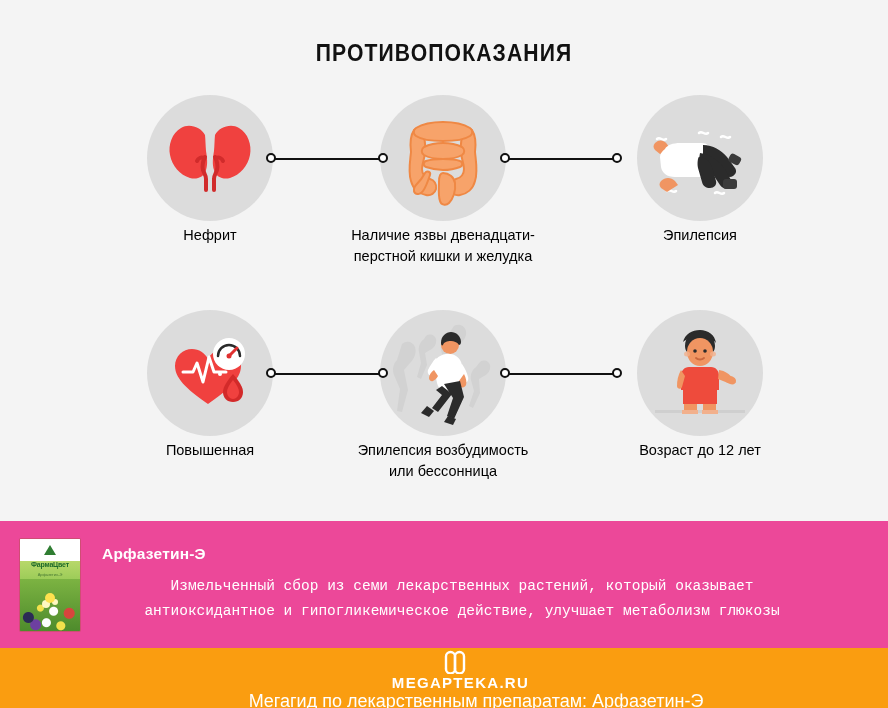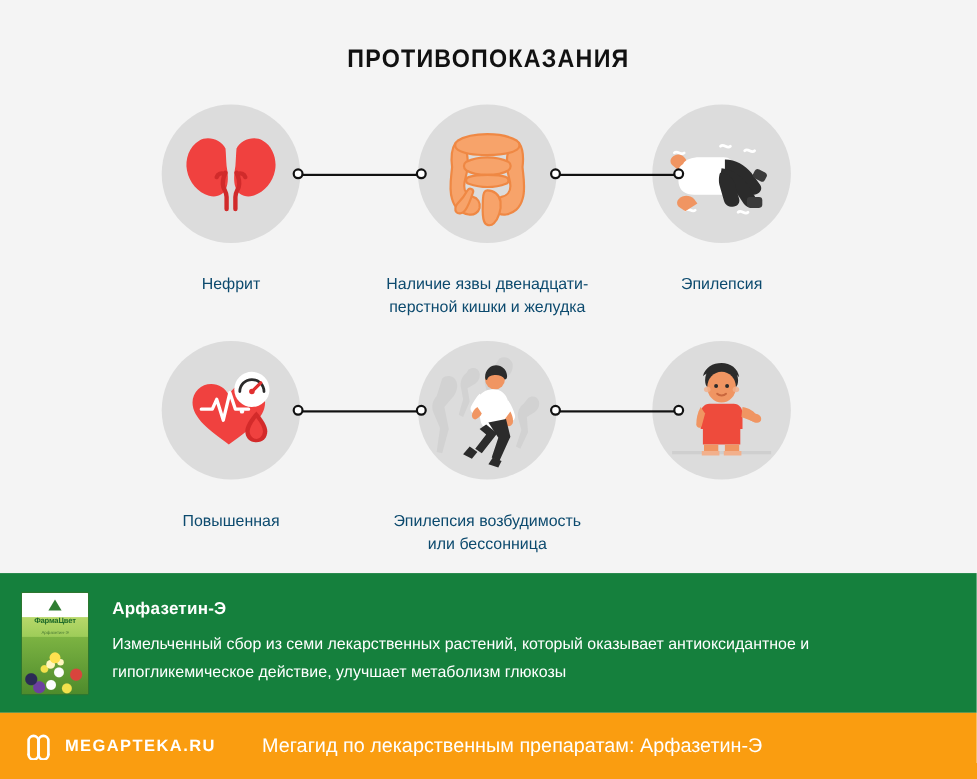--- a/index.html
+++ b/index.html
@@ -50,37 +50,37 @@
   .row-2 { top: 310px; }
 
   .item {
     position: absolute;
     width: 240px;
     top: 0;
     text-align: center;
   }
   .item-1 { left: 90px; }
   .item-2 { left: 323px; text-align: center; }
-  .item-3 { left: 536px; }
+  .item-3 { left: 580px; }
 
   .bubble {
     width: 126px;
     height: 126px;
     border-radius: 50%;
     background: #dcdcdc;
     margin: 0 auto;
     position: relative;
     overflow: hidden;
   }
 
   .caption {
-    margin-top: 28px;
+    margin-top: 4px;
     font-size: 14.5px;
     line-height: 21px;
-    color: #0c4a6e;
+    color: #000000;
     font-family: "Liberation Sans", sans-serif;
     white-space: pre-line;
   }
 
   
   .connector {
     position: absolute;
     height: 12px;
   }
   .connector .bar {
@@ -109,21 +109,21 @@
   .conn-r2-a { left: 266px; top: 368px; width: 122px; }
   .conn-r2-b { left: 500px; top: 368px; width: 122px; }
 
   
   .banner {
     position: absolute;
     left: 0;
     top: 521px;
     width: 888px;
     height: 127px;
-    background: #15803d;
+    background: #ec4899;
     box-sizing: border-box;
     display: flex;
     align-items: center;
     padding-left: 20px;
   }
   .product-box {
     width: 60px;
     height: 92px;
     flex: 0 0 60px;
     position: relative;
@@ -185,35 +185,37 @@
     font-size: 15.5px;
     font-weight: bold;
     letter-spacing: .2px;
     margin-bottom: 11px;
     font-family: "Liberation Sans Narrow", "Liberation Sans", sans-serif;
   }
   .banner-desc {
     font-size: 14.5px;
     line-height: 25px;
     max-width: 720px;
-    font-family: Liberation Sans, sans-serif;
+    font-family: Liberation Mono, monospace;
+    text-align: center;
   }
 
   
   .footer {
     position: absolute;
     left: 0;
     top: 648px;
     width: 888px;
     height: 60px;
     background: #fa9d10;
     display: flex;
     align-items: center;
     padding-left: 22px;
     box-sizing: border-box;
+    flex-direction: column;
   }
   .logo-mark { width: 26px; height: 26px; flex: 0 0 26px; }
   .logo-text {
     margin-left: 11px;
     color: #ffffff;
     font-size: 15px;
     font-weight: bold;
     letter-spacing: 1.3px;
     font-family: "Liberation Sans Narrow", "Liberation Sans", sans-serif;
   }
@@ -365,20 +367,21 @@
           <path d="M46 80h34v14H46z" fill="#ee4b3c"></path>
           <path d="M47 94h13v8H47z" fill="#f09562"></path>
           <path d="M66 94h13v8H66z" fill="#f09562"></path>
           <path d="M45 100h16v4H45z" fill="#f2b08c"></path>
           <path d="M65 100h16v4H65z" fill="#f2b08c"></path>
           <path d="M44 60c-3 5-4 11-4 16 0 3 4 4 5 1l3-11z" fill="#f09562"></path>
           <path d="M82 60c6 1 11 4 13 8 2 3-1 6-4 5l-10-4z" fill="#f09562"></path>
           <path d="M92 66c4 0 7 2 7 5s-3 4-6 3l-4-2z" fill="#f09562"></path>
         </svg>
       </div>
+      <div class="caption">Возраст до 12 лет</div>
     </div>
 
   </div>
 
   <div class="connector conn-r2-a">
     <span class="bar"></span>
     <span class="knob left"></span>
     <span class="knob right"></span>
   </div>
   <div class="connector conn-r2-b">

